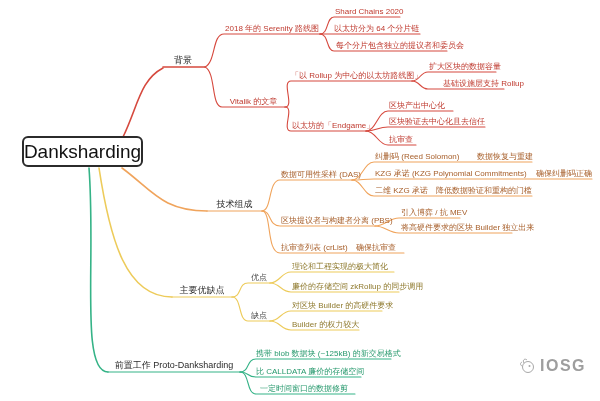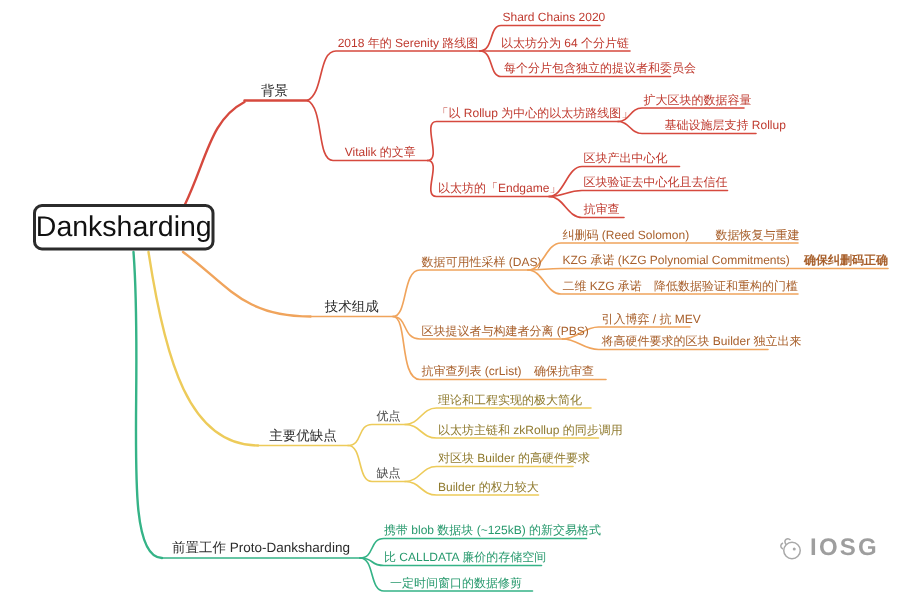--- a/index.html
+++ b/index.html
@@ -100,33 +100,33 @@
   <div class="lbl red" style="left:292px;top:120px;">以太坊的「Endgame」</div>
   <div class="lbl red" style="left:389px;top:100px;">区块产出中心化</div>
   <div class="lbl red" style="left:389px;top:116px;">区块验证去中心化且去信任</div>
   <div class="lbl red" style="left:389px;top:134px;">抗审查</div>
 
   <div class="lbl black center" style="left:207px;top:198px;width:55px;">技术组成</div>
   <div class="lbl orange" style="left:281px;top:169px;">数据可用性采样 (DAS)</div>
   <div class="lbl orange" style="left:375px;top:151px;">纠删码 (Reed Solomon)</div>
   <div class="lbl orange" style="left:477px;top:151px;">数据恢复与重建</div>
   <div class="lbl orange" style="left:375px;top:168px;">KZG 承诺 (KZG Polynomial Commitments)</div>
-  <div class="lbl orange" style="left:536px;top:168px;font-weight:bold;">确保纠删码正确</div>
+  <div class="lbl orange" style="left:536px;top:168px;">确保纠删码正确</div>
   <div class="lbl orange" style="left:375px;top:185px;">二维 KZG 承诺</div>
   <div class="lbl orange" style="left:281px;top:215px;">区块提议者与构建者分离 (PBS)</div>
   <div class="lbl orange" style="left:436px;top:185px;">降低数据验证和重构的门槛</div>
   <div class="lbl orange" style="left:401px;top:207px;">引入博弈 / 抗 MEV</div>
   <div class="lbl orange" style="left:401px;top:222px;">将高硬件要求的区块 Builder 独立出来</div>
   <div class="lbl orange" style="left:281px;top:242px;">抗审查列表 (crList)</div>
   <div class="lbl orange" style="left:356px;top:242px;text-align:right;">确保抗审查</div>
 
   <div class="lbl black center" style="left:172px;top:284px;width:60px;">主要优缺点</div>
   <div class="lbl gray center" style="left:246px;top:272px;width:26px;">优点</div>
   <div class="lbl ytext" style="left:292px;top:261px;">理论和工程实现的极大简化</div>
-  <div class="lbl ytext" style="left:292px;top:281px;">以太坊主链和 zkRollup 的同步调用</div>
+  <div class="lbl ytext" style="left:292px;top:281px;">廉价的存储空间 zkRollup 的同步调用</div>
   <div class="lbl gray center" style="left:246px;top:310px;width:26px;">缺点</div>
   <div class="lbl ytext" style="left:292px;top:300px;">对区块 Builder 的高硬件要求</div>
   <div class="lbl ytext" style="left:292px;top:319px;">Builder 的权力较大</div>
 
   <div class="lbl black center" style="left:108px;top:359px;width:132px;">前置工作 Proto-Danksharding</div>
   <div class="lbl green" style="left:256px;top:348px;">携带 blob 数据块 (~125kB) 的新交易格式</div>
   <div class="lbl green" style="left:256px;top:366px;">比 CALLDATA 廉价的存储空间</div>
   <div class="lbl green" style="left:260px;top:383px;">一定时间窗口的数据修剪</div>
 
   <div class="watermark">

